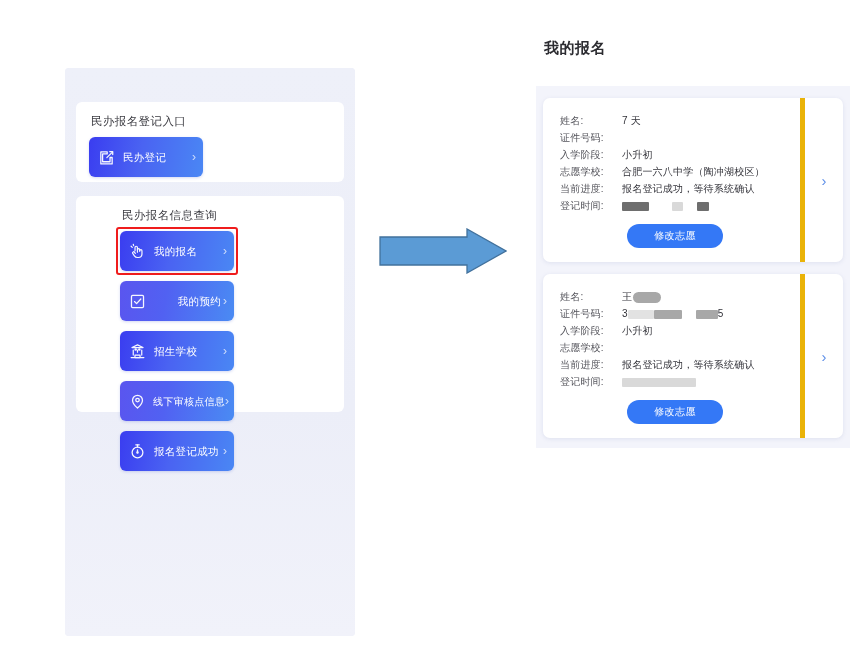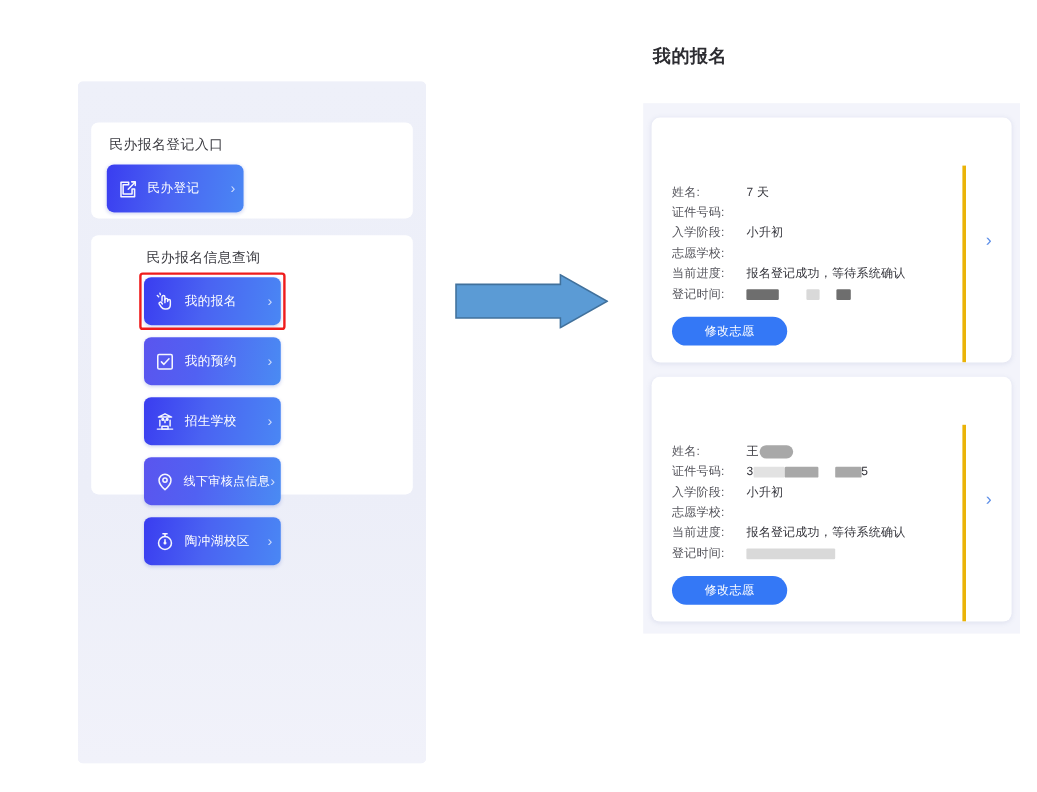--- a/index.html
+++ b/index.html
@@ -65,20 +65,21 @@
     border-radius: 6px;
     box-sizing: border-box;
     display: flex;
     align-items: center;
     padding: 0 7px 0 9px;
     background: linear-gradient(100deg, #3a3df0 0%, #4a63f2 45%, #4a87f4 100%);
     box-shadow: 0 1px 3px rgba(60,80,200,.22);
   }
   .tile.violet {
     background: linear-gradient(100deg, #5a55ef 0%, #5161f2 40%, #4a8bf3 100%);
+    text-align: right;
   }
   .tile .t-icon {
     width: 17px;
     height: 17px;
     flex: 0 0 17px;
     color: #ffffff;
     opacity: .95;
     display: block;
   }
   .tile .t-icon svg { display: block; width: 17px; height: 17px; }
@@ -157,22 +158,21 @@
     box-shadow: 0 1px 4px rgba(120,130,180,.16);
     display: flex;
     box-sizing: border-box;
     overflow: hidden;
   }
   .reg-card + .reg-card { margin-top: 12px; }
   .card-body {
     flex: 1 1 auto;
     padding: 14px 10px 14px 17px;
     box-sizing: border-box;
-    border-right: 3px solid #eab308;
-    margin-top: 40px;
+    border-right: 5px solid #eab308;
   }
   .card-side {
     flex: 0 0 38px;
     display: flex;
     align-items: center;
     justify-content: center;
     color: #5c8ee8;
     font-size: 15px;
     line-height: 15px;
   }
@@ -192,21 +192,21 @@
   .row .v {
     flex: 1 1 auto;
     font-size: 10px;
     color: #33333a;
     letter-spacing: .2px;
     white-space: nowrap;
     position: relative;
   }
   .btn-wrap {
     display: flex;
-    justify-content: flex-start;
+    justify-content: center;
     margin-top: 10px;
   }
   .btn-modify {
     width: 96px;
     height: 24px;
     border-radius: 12px;
     background: #3478f6;
     color: #ffffff;
     font-size: 10px;
     letter-spacing: .4px;
@@ -312,21 +312,21 @@
         <div class="tile">
           <span class="t-icon">
             <svg viewBox="0 0 24 24" fill="none" stroke="currentColor" stroke-width="1.8" stroke-linecap="round" stroke-linejoin="round">
               <circle cx="12" cy="13.4" r="7.6"></circle>
               <path d="M12 9.6v3.8"></path>
                 <circle cx="12" cy="13.4" r=".9" fill="currentColor"></circle>
               <path d="M9.6 2.6h4.8"></path>
                 <path d="M12 2.6v3.2"></path>
             </svg>
           </span>
-          <span class="t-label">陶冲湖校区</span>
+          <span class="t-label">报名登记成功</span>
           <span class="t-chev">›</span>
         </div>
 
       </div>
     </div>
 
   </div>
 </div>
 
 <div class="arrow">
@@ -348,20 +348,21 @@
         </div>
         <div class="row">
           <span class="k">证件号码:</span>
         </div>
         <div class="row">
           <span class="k">入学阶段:</span>
           <span class="v">小升初</span>
         </div>
         <div class="row">
           <span class="k">志愿学校:</span>
+          <span class="v">合肥一六八中学（陶冲湖校区）</span>
         </div>
         <div class="row">
           <span class="k">当前进度:</span>
           <span class="v">报名登记成功，等待系统确认</span>
         </div>
         <div class="row">
           <span class="k">登记时间:</span>
           <span class="v">
             <span class="redact rd-dark" style="width:27px"></span>
             <span class="redact" style="width:17px;background:transparent"></span>

